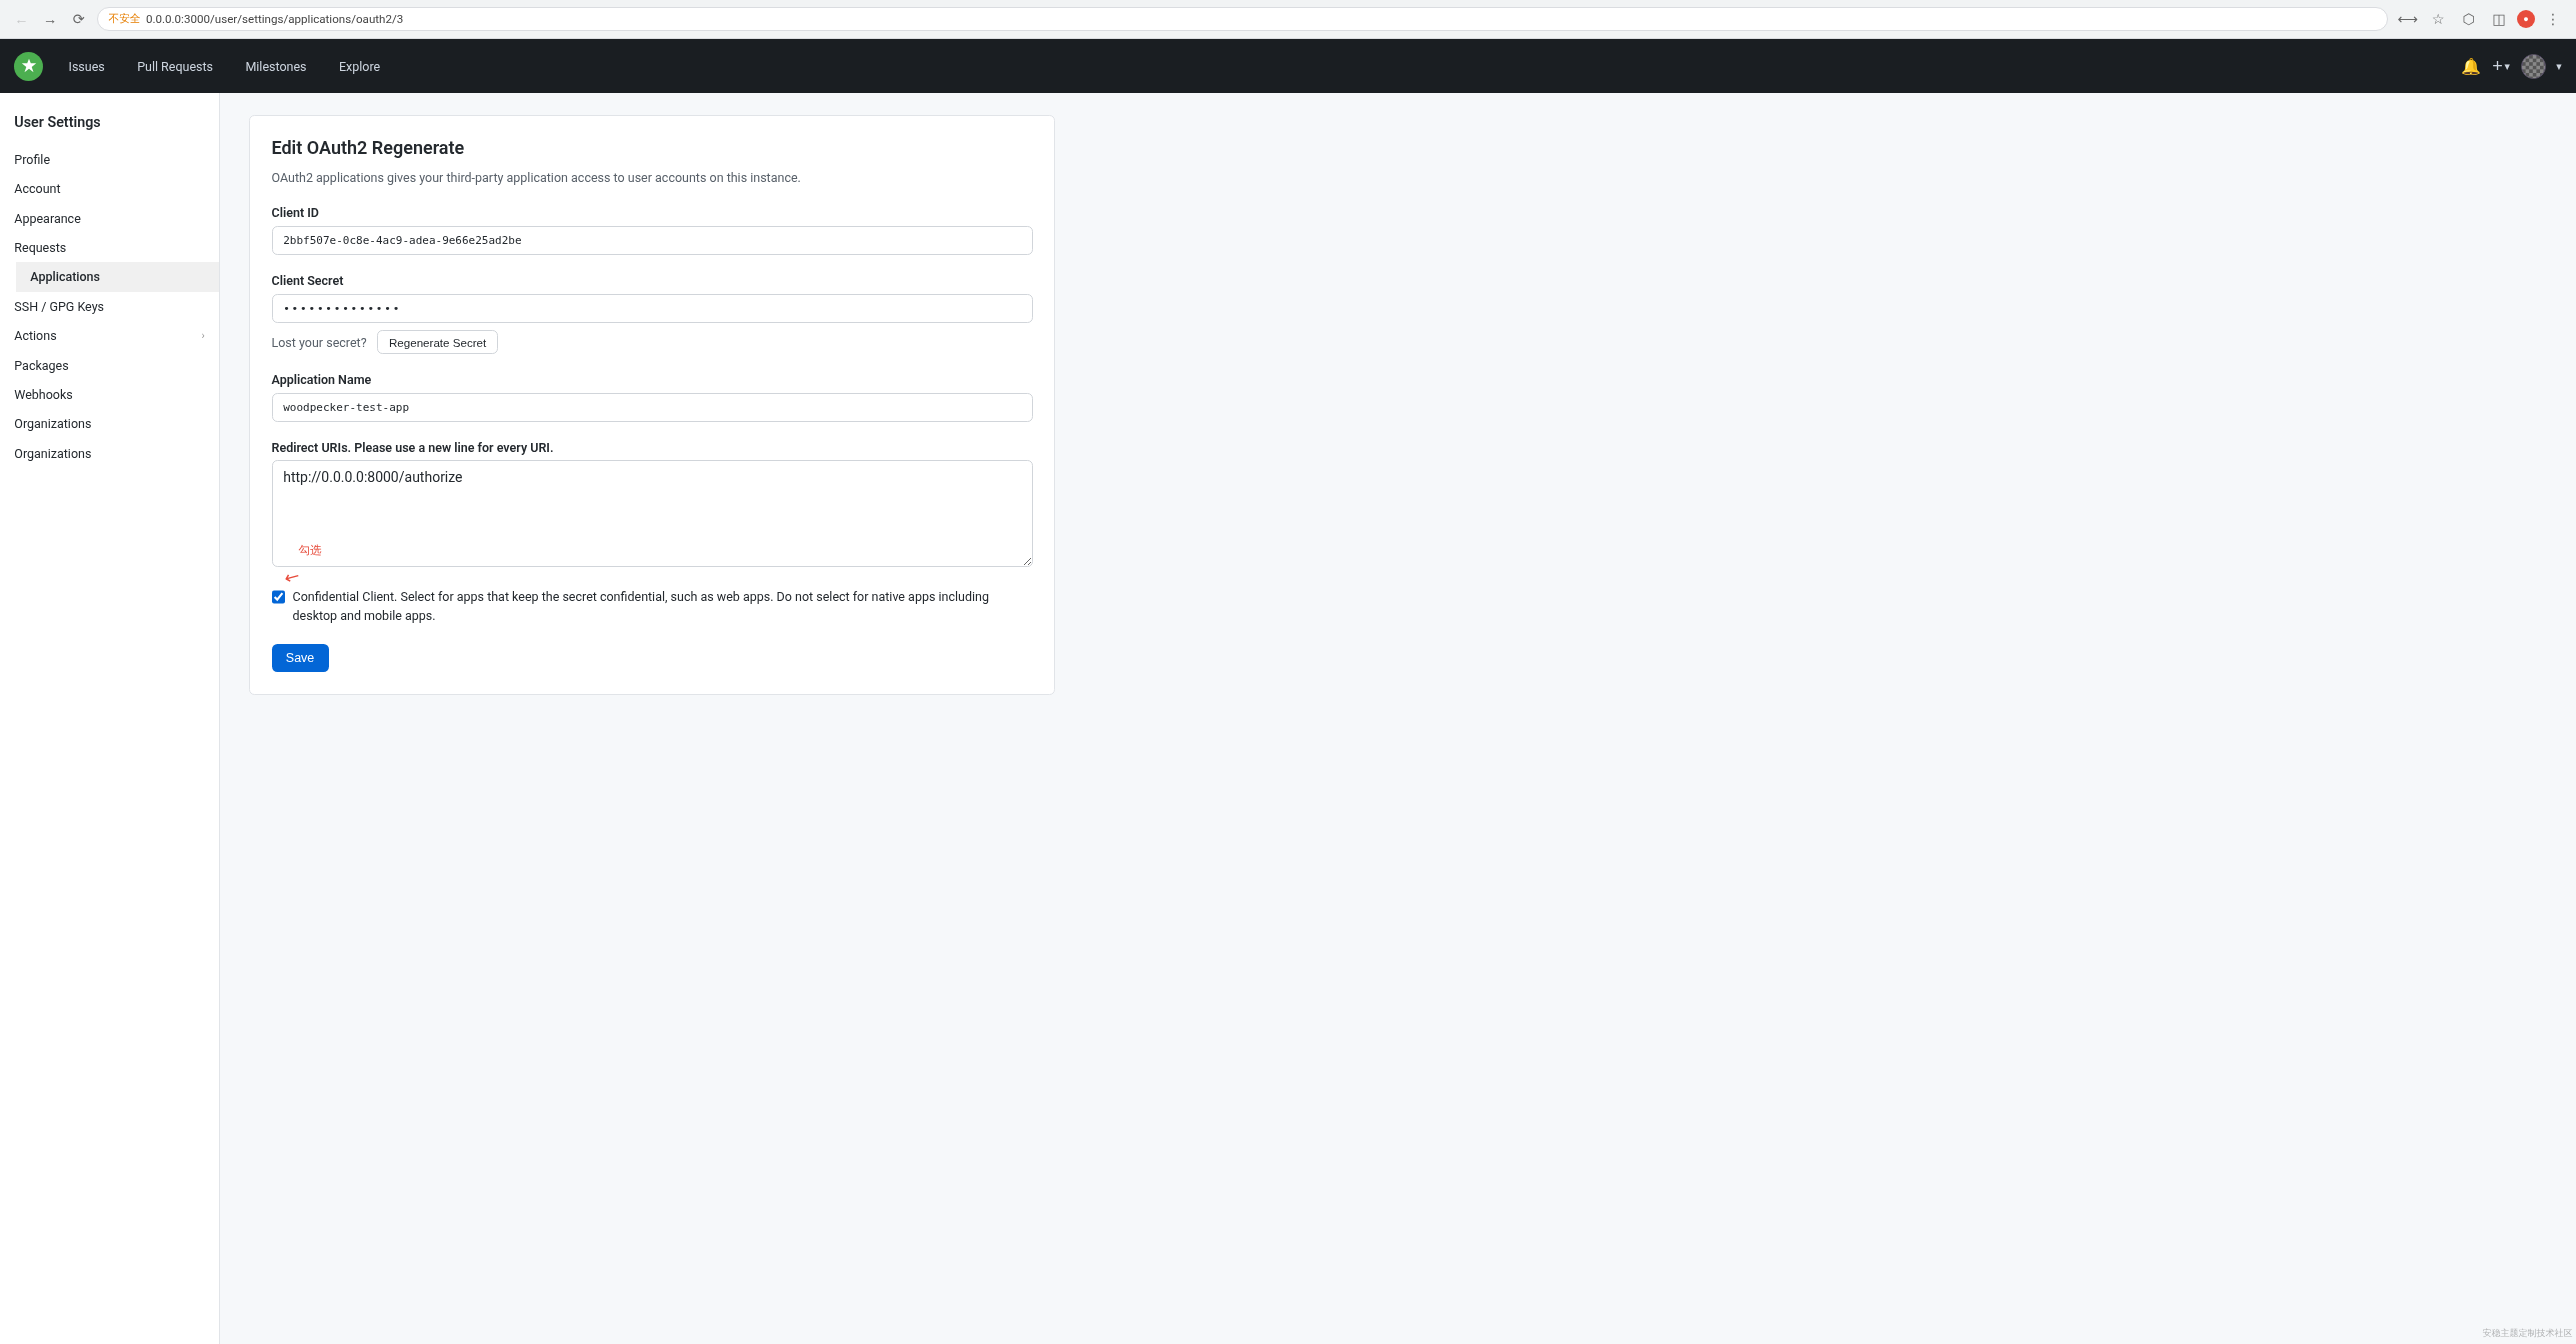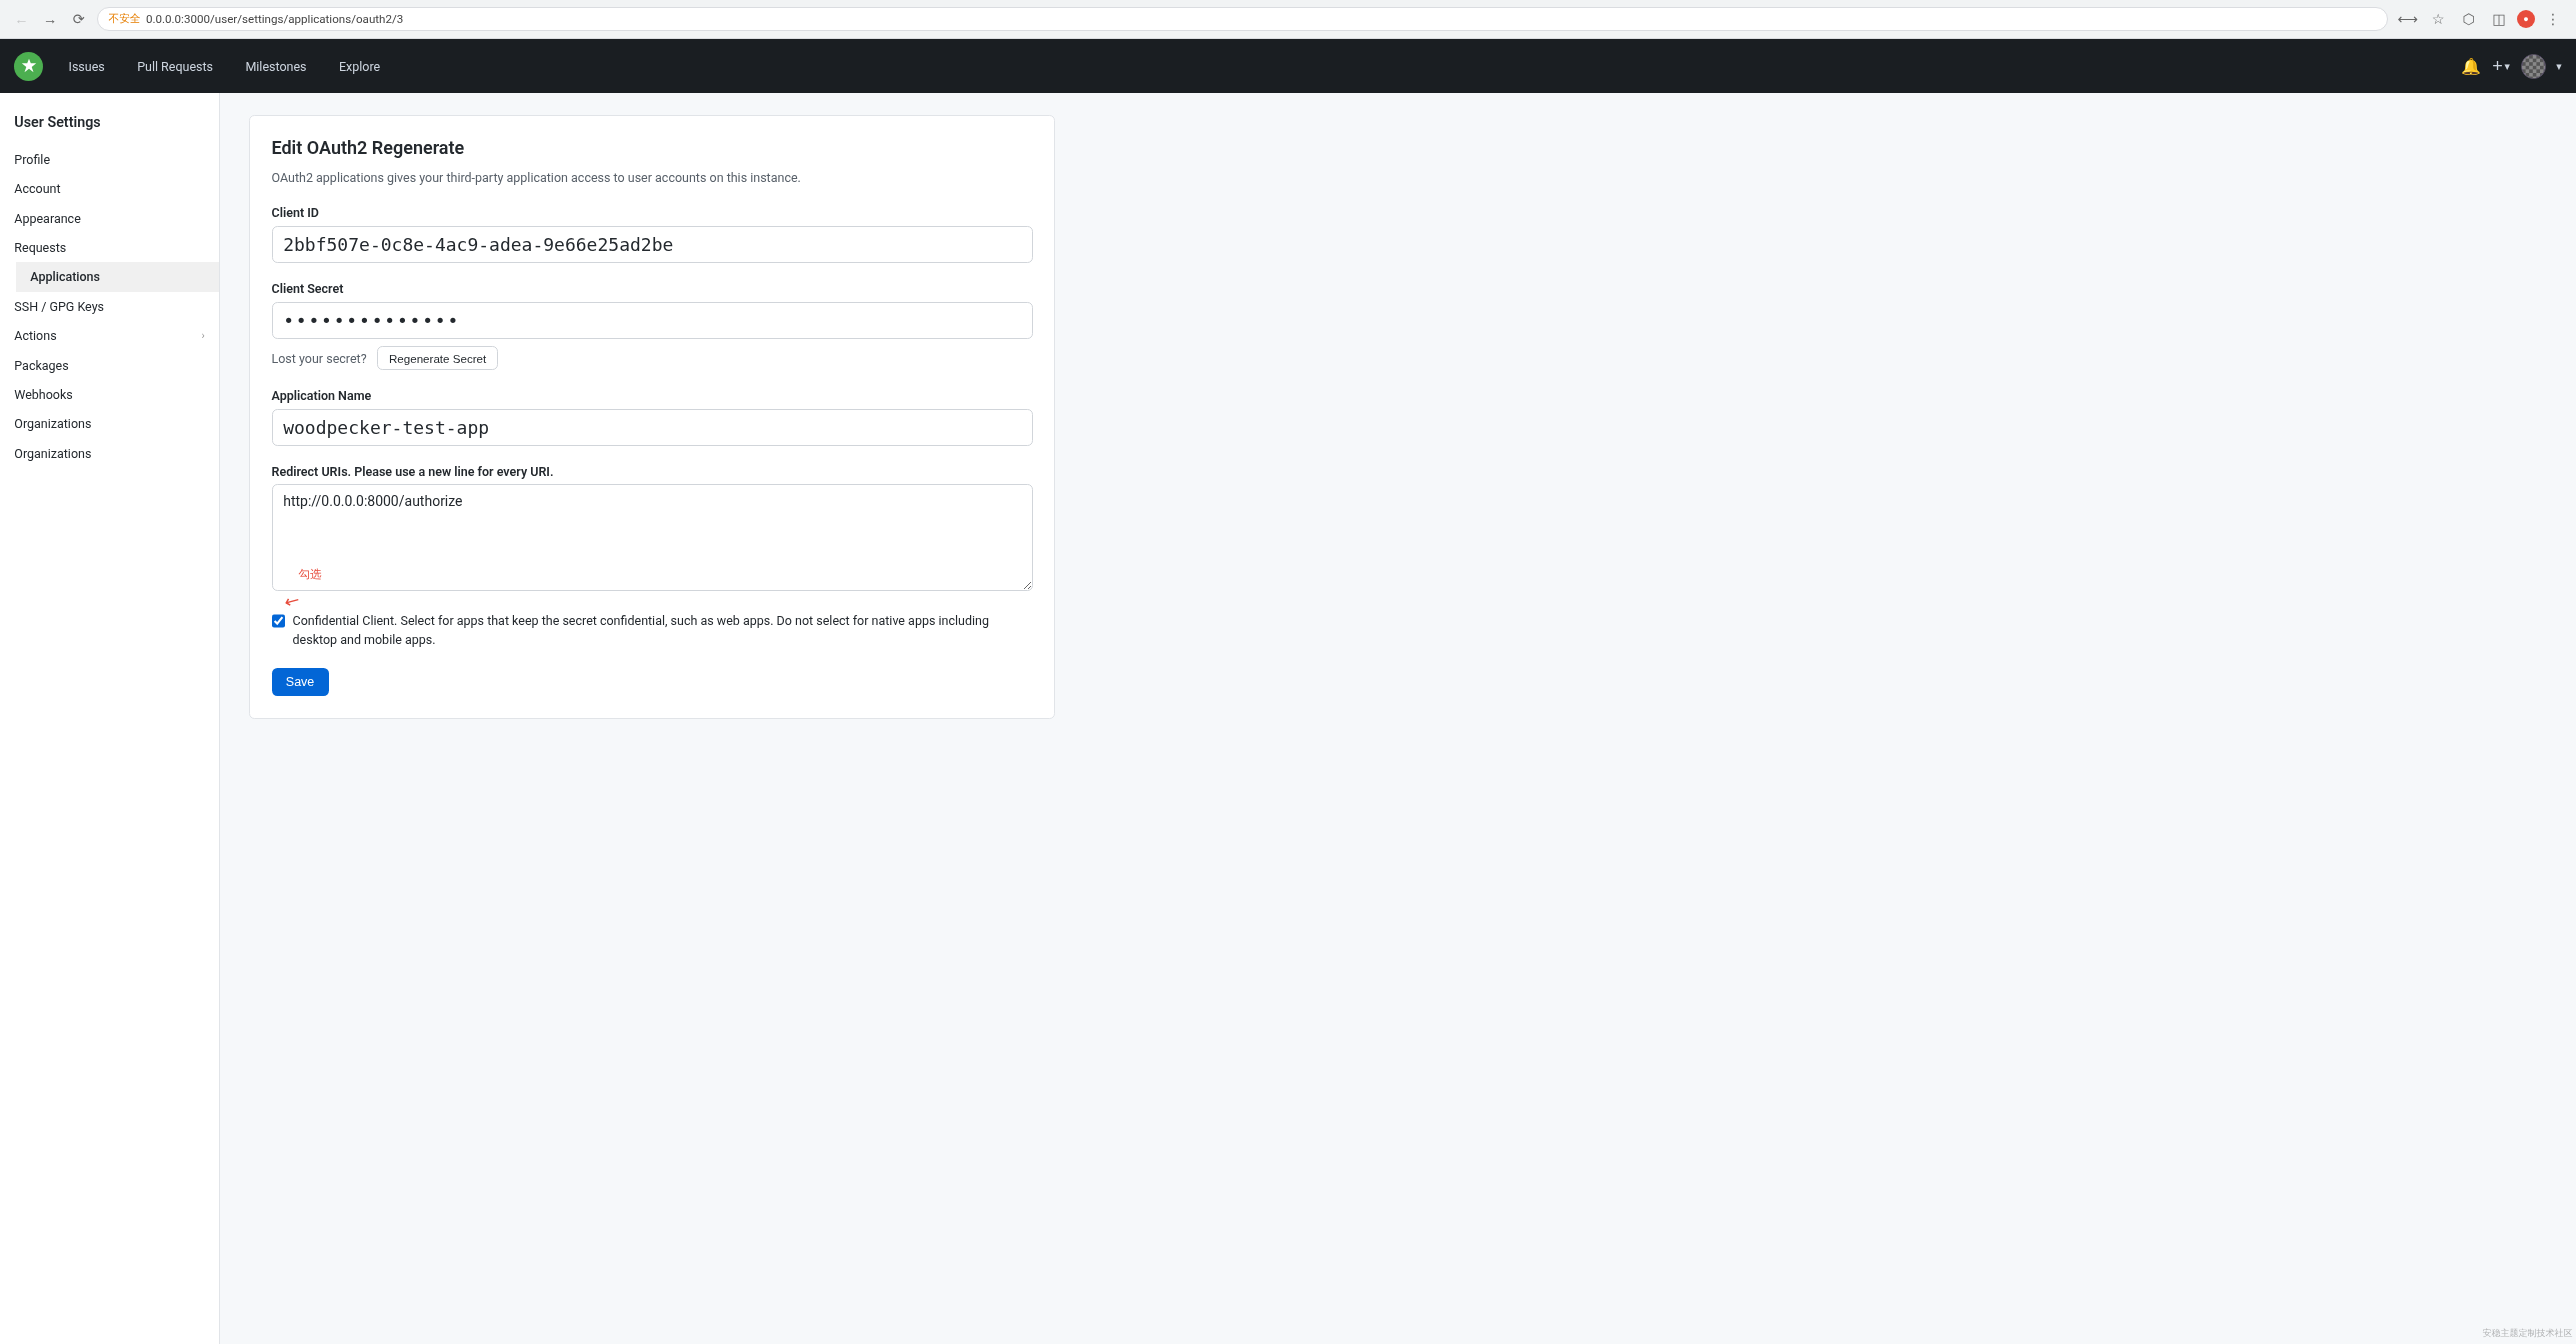--- a/index.html
+++ b/index.html
@@ -169,21 +169,21 @@
       font-size: 12.5px;
       font-weight: 600;
       color: #24292e;
       margin-bottom: 5.4px;
     }
     .form-input {
       width: 100%;
       padding: 7.2px 10.7px;
       border: 0.9px solid #d1d5da;
       border-radius: 5.4px;
-      font-size: 18px;
+      font-size: 11px;
       color: #24292e;
       background: white;
       font-family: monospace;
     }
     .form-input.password-field {
       font-family: monospace;
       letter-spacing: 1.8px;
     }
     .form-textarea {
       width: 100%;

